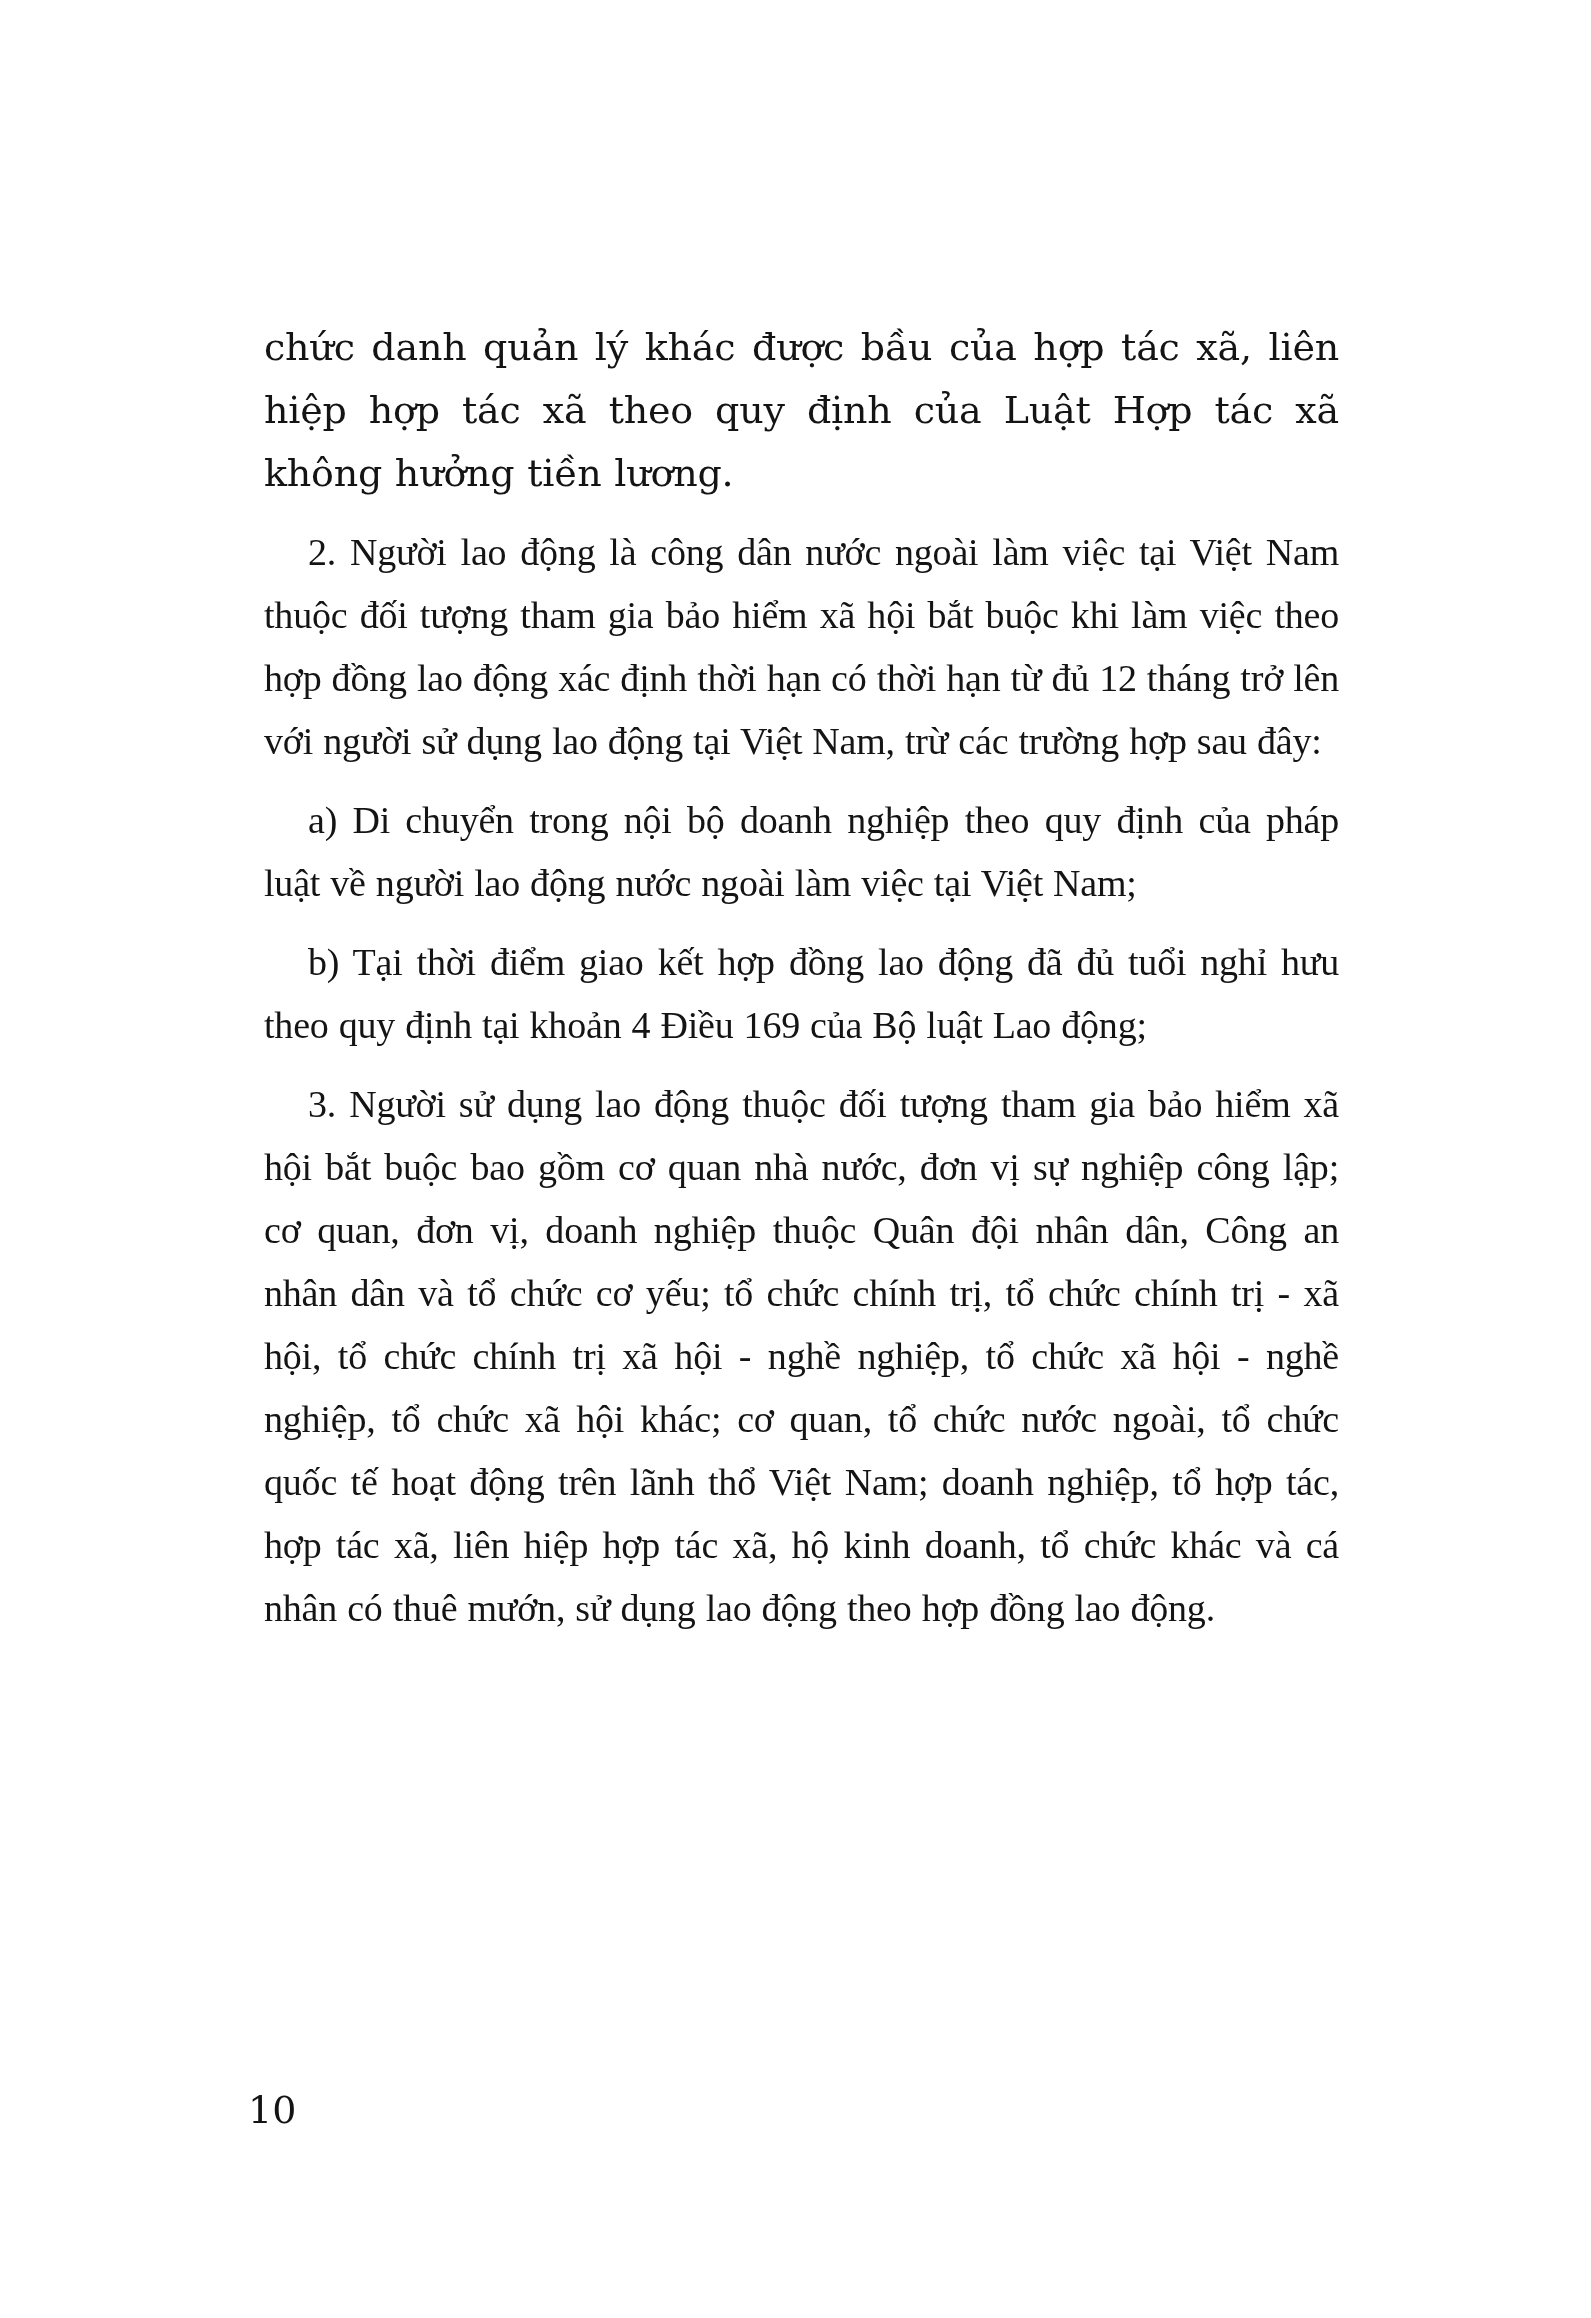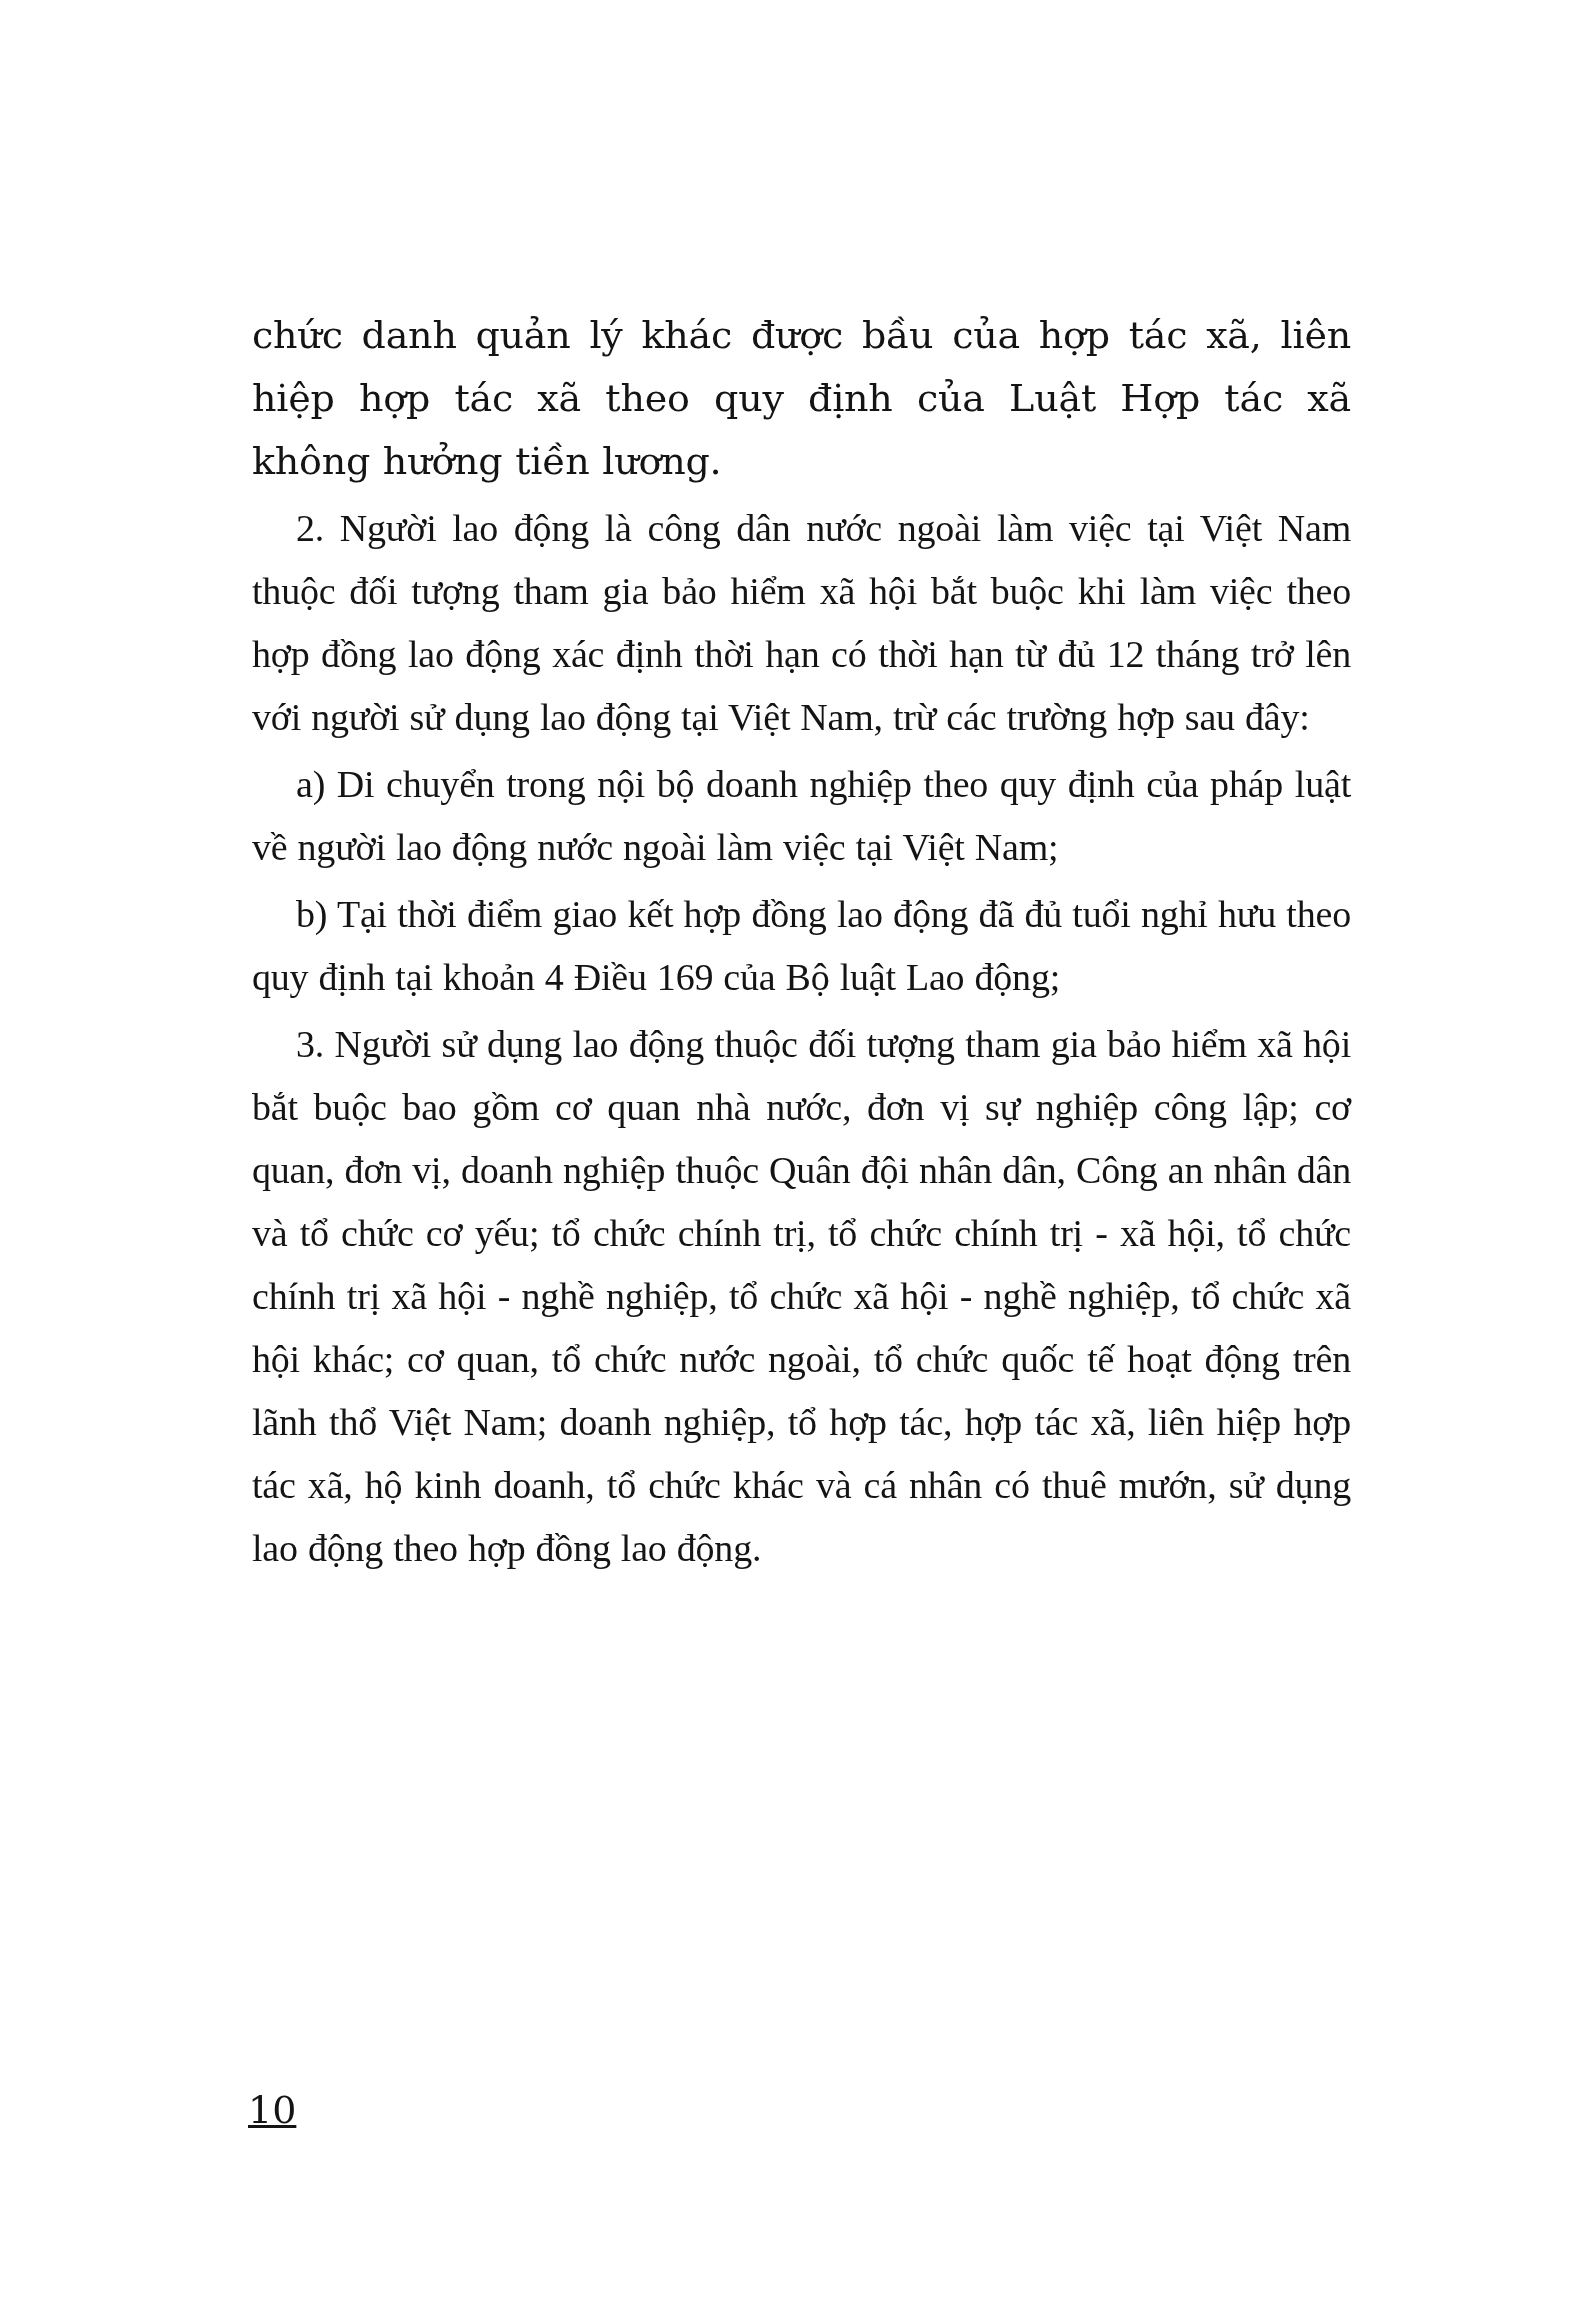--- a/index.html
+++ b/index.html
@@ -15,39 +15,38 @@
     font-family: "DejaVu Serif", "Liberation Serif", serif;
     color: #141414;
   }
   .page-body {
     position: absolute;
     left: 248px;
     top: 300px;
     width: 1107px;
   }
   .para {
-    margin: 4px;
+    margin: 16px;
     font-size: 38px;
     line-height: 63px;
     text-align: justify;
     text-align-last: left;
     letter-spacing: -0.2px;
     word-spacing: 0.8px;
   }
   .para.indent {
     text-indent: 44px;
     font-family: Liberation Serif, serif;
   }
   .page-number {
     position: absolute;
     left: 248px;
     top: 2079px;
     font-size: 38px;
     line-height: 63px;
-    text-decoration: underline;
   }
 </style>
 </head>
 <body>
 
 <div class="page-body">
   <p class="para">chức danh quản lý khác được bầu của hợp tác xã, liên hiệp hợp tác xã theo quy định của Luật Hợp tác xã không hưởng tiền lương.</p>
   <p class="para indent">2. Người lao động là công dân nước ngoài làm việc tại Việt Nam thuộc đối tượng tham gia bảo hiểm xã hội bắt buộc khi làm việc theo hợp đồng lao động xác định thời hạn có thời hạn từ đủ 12 tháng trở lên với người sử dụng lao động tại Việt Nam, trừ các trường hợp sau đây:</p>
   <p class="para indent">a) Di chuyển trong nội bộ doanh nghiệp theo quy định của pháp luật về người lao động nước ngoài làm việc tại Việt Nam;</p>
   <p class="para indent">b) Tại thời điểm giao kết hợp đồng lao động đã đủ tuổi nghỉ hưu theo quy định tại khoản 4 Điều 169 của Bộ luật Lao động;</p>

